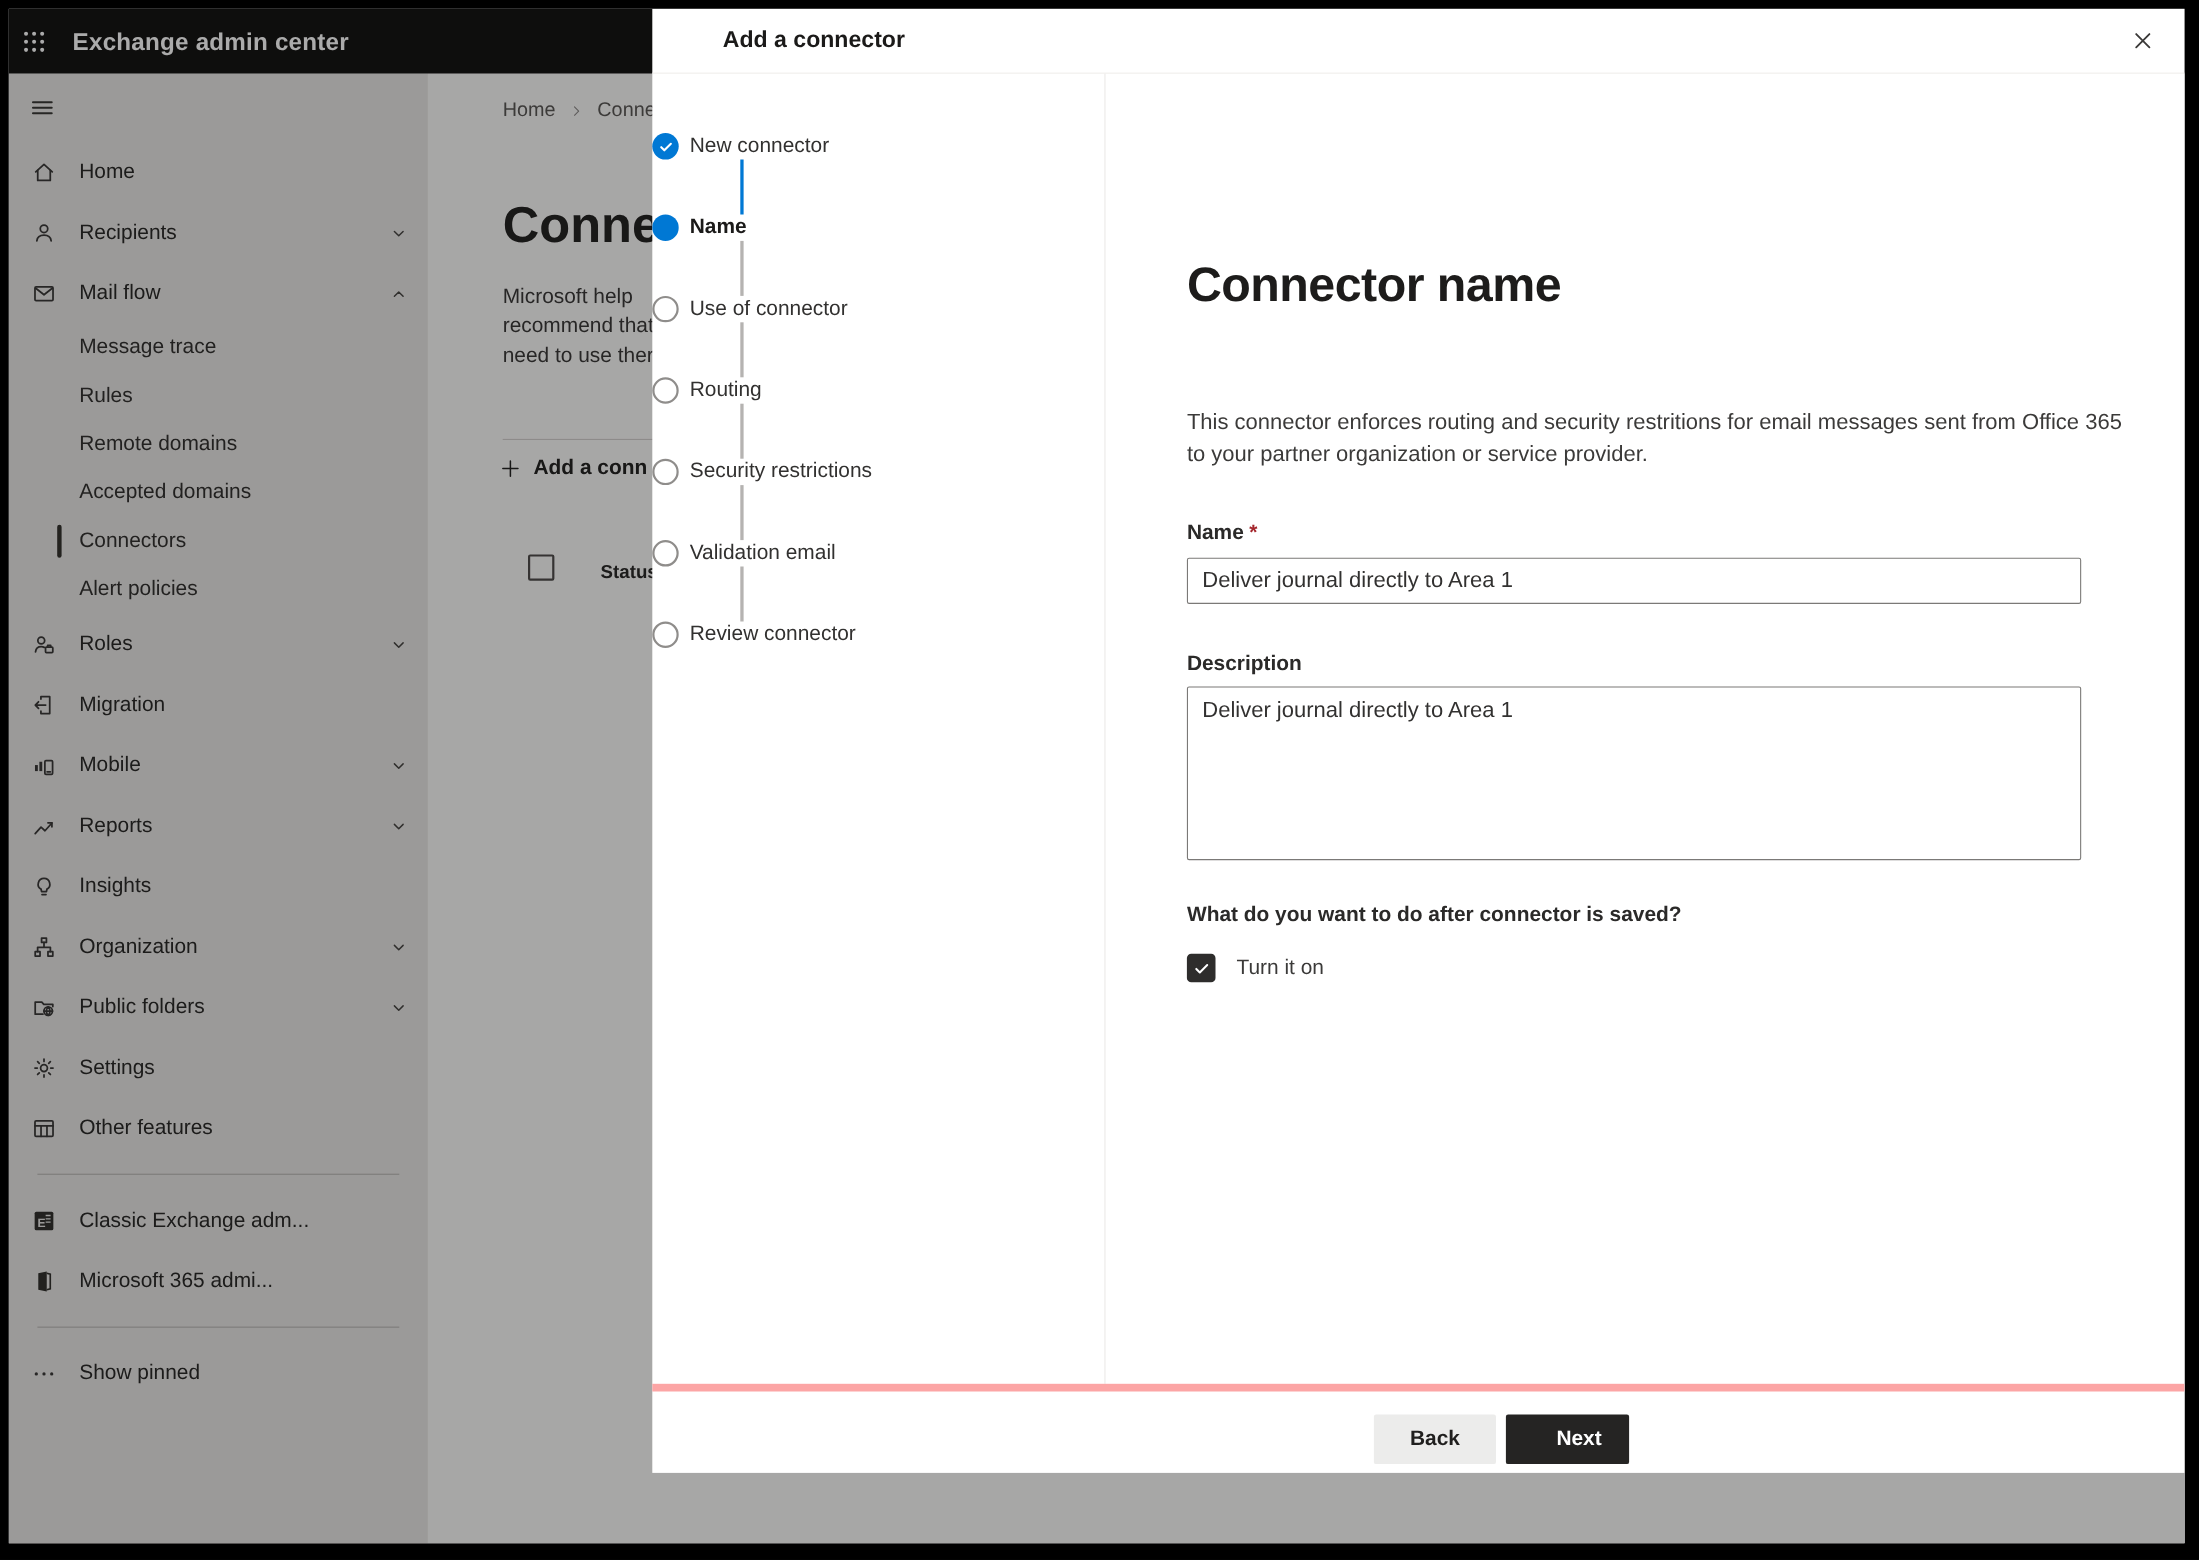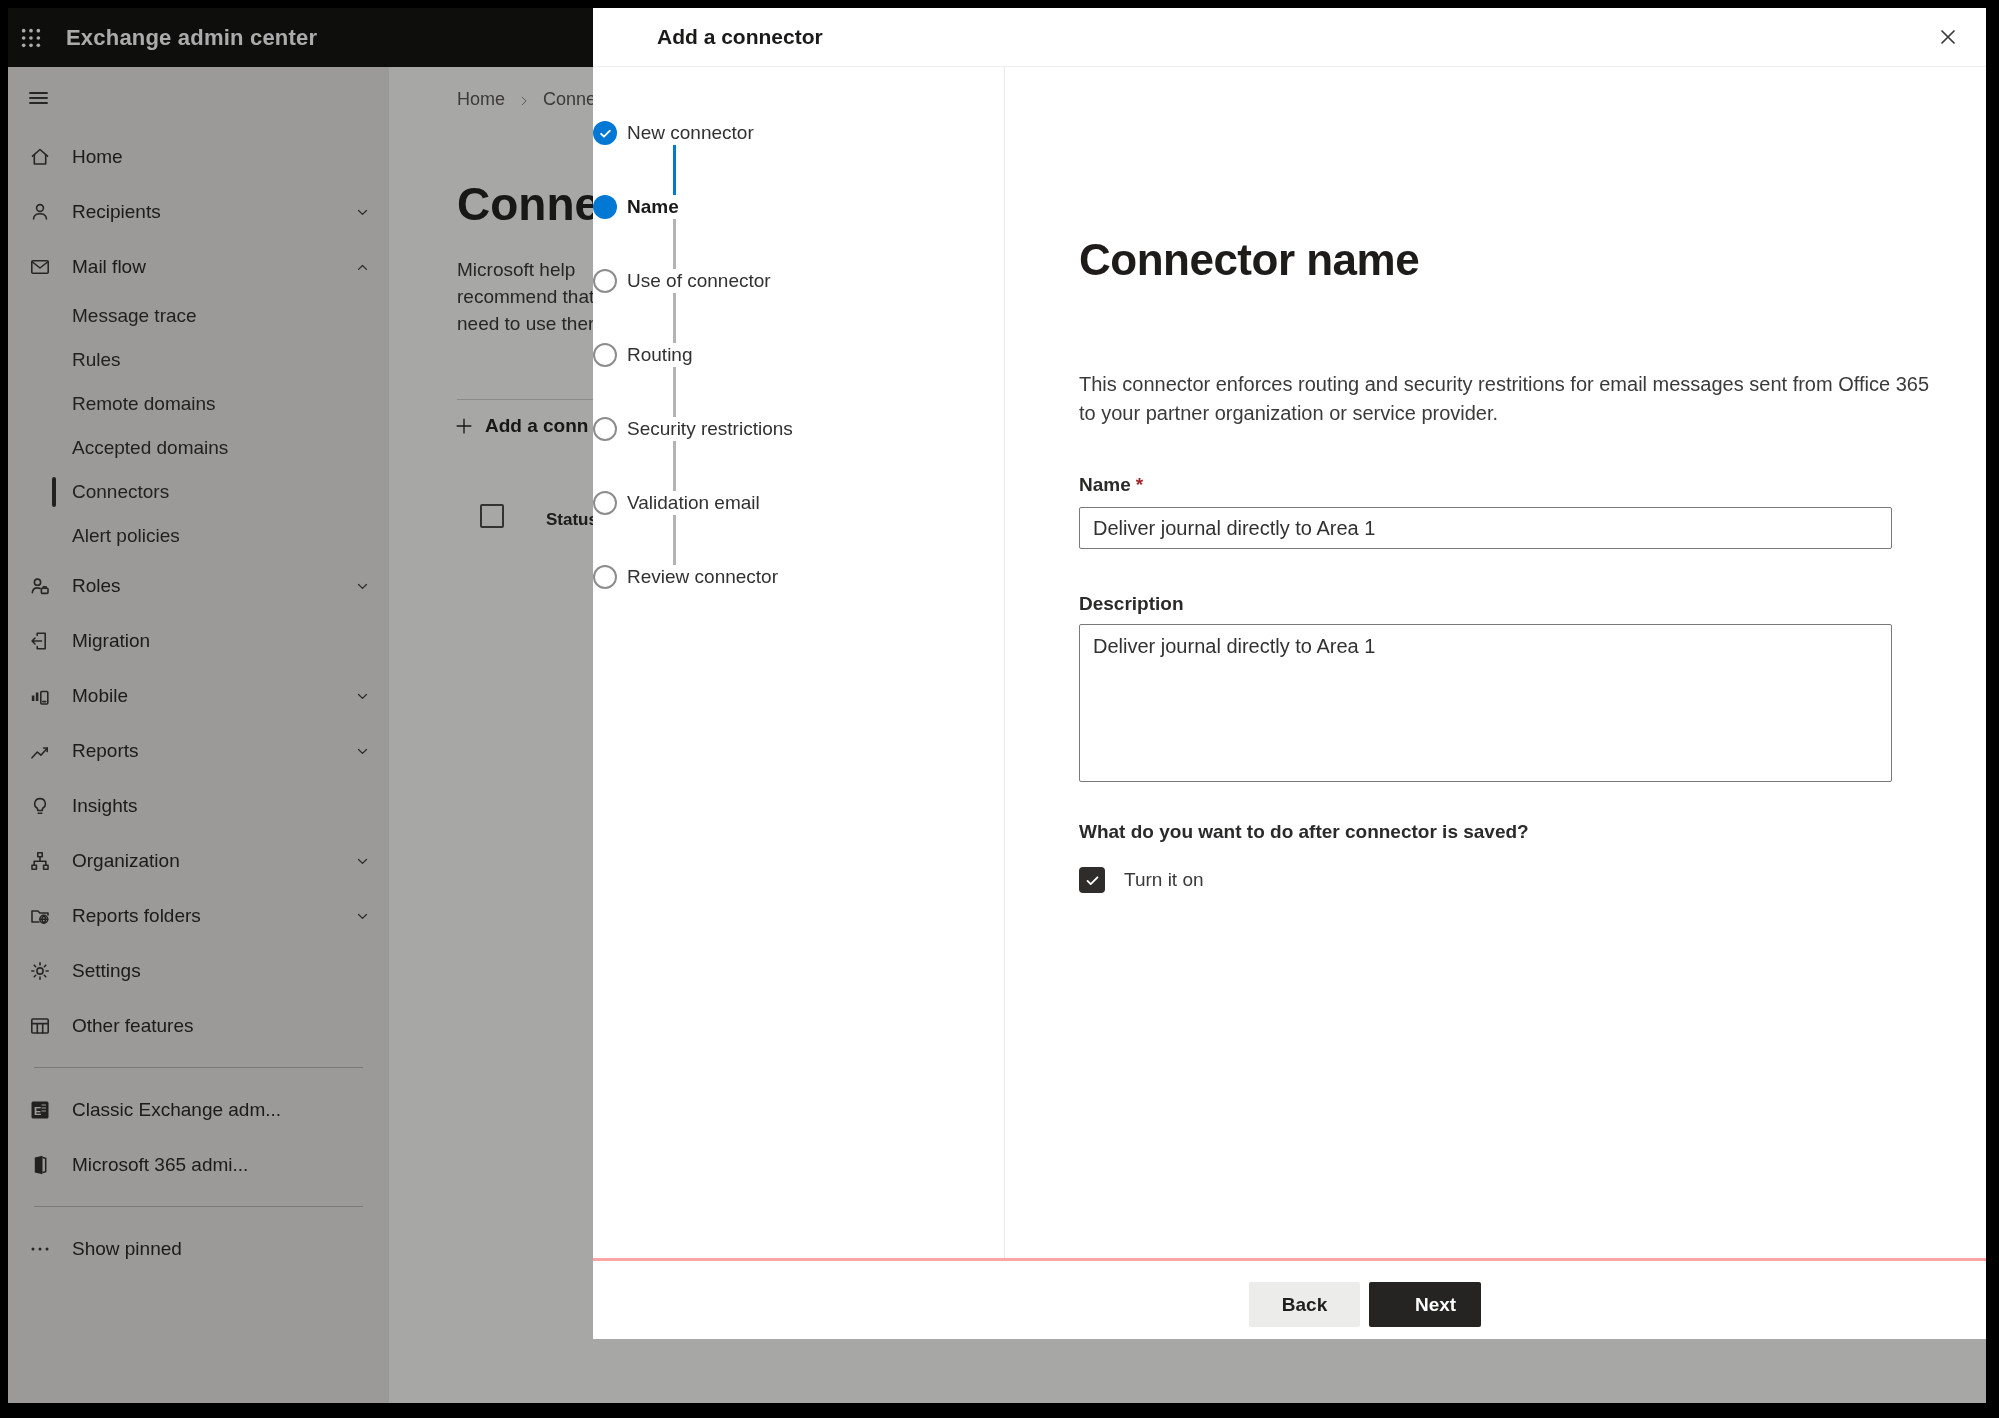--- a/index.html
+++ b/index.html
@@ -69,21 +69,21 @@
   .c-input { position:absolute; left:74px; top:440px; width:813px; height:42px; border:1.5px solid #7b7977; border-radius:2px; font-family:inherit; font-size:20px; color:#323130; padding:0 13px; background:#fff; outline:none; }
   .c-desc-lbl { position:absolute; left:74px; top:526px; font-size:19px; font-weight:700; color:#2b2a29; }
   .c-textarea { position:absolute; left:74px; top:557px; width:813px; height:158px; border:1.5px solid #7b7977; border-radius:2px; font-family:inherit; font-size:20px; color:#323130; padding:10px 13px; resize:none; background:#fff; outline:none; }
   .c-question { position:absolute; left:74px; top:754px; font-size:19px; font-weight:700; color:#2b2a29; }
   .c-checkrow { position:absolute; left:74px; top:800px; display:flex; align-items:center; cursor:pointer; }
   .cbx { width:26px; height:26px; border-radius:4px; background:#2e2d2c; display:flex; align-items:center; justify-content:center; }
   .cbx svg { display:block; }
   .c-checklbl { margin-left:19px; font-size:19px; color:#3b3a39; }
 
   
-  .dlg-footer { height:81px; flex:0 0 81px; border-top:3px solid #fca5a5; position:relative; }
+  .dlg-footer { height:81px; flex:0 0 81px; border-top:7px solid #fca5a5; position:relative; }
   .btn { position:absolute; top:21px; height:45px; border:none; border-radius:2px; font-family:inherit; font-size:19px; font-weight:600; cursor:pointer; }
   .btn-back { left:656px; width:111px; background:#ececeb; color:#201f1e; }
   .btn-next { left:776px; width:112px; background:#252423; color:#ffffff;padding-left:21px; }
 
   .ico svg, .chev svg, .waffle-btn svg, .dlg-close svg, .crumb .sep svg, .bg-add .plus svg { display:block; }
 </style>
 </head>
 <body>
 
 <div class="frame">
@@ -253,21 +253,21 @@
             </span>
           </div>
           <div class="nav-item">
             <span class="ico">
               <svg width="24" height="24" viewBox="0 0 24 24" fill="none" stroke="currentColor" stroke-width="1.6" stroke-linecap="round" stroke-linejoin="round">
                 <path d="M20 11V9h-8.2l-1.8-2h-6v11h7"></path>
                 <circle cx="15.8" cy="15.2" r="3.9"></circle>
                 <path d="M11.9 15.2h7.8M15.8 11.3c1.1 1 1.7 2.3 1.7 3.9s-.6 2.9-1.7 3.9c-1.1-1-1.7-2.3-1.7-3.9s.6-2.9 1.7-3.9Z"></path>
               </svg>
             </span>
-            <span class="lbl">Reports folders</span>
+            <span class="lbl">Public folders</span>
             <span class="chev">
               <svg width="19" height="19" viewBox="0 0 24 24" fill="none" stroke="currentColor" stroke-width="1.7" stroke-linecap="round" stroke-linejoin="round">
                 <path d="m7 10 5 5 5-5"></path>
               </svg>
             </span>
           </div>
           <div class="nav-item">
             <span class="ico">
               <svg width="24" height="24" viewBox="0 0 24 24" fill="none" stroke="currentColor" stroke-width="1.6" stroke-linecap="round" stroke-linejoin="round">
                 <circle cx="12" cy="12" r="3.1"></circle>

